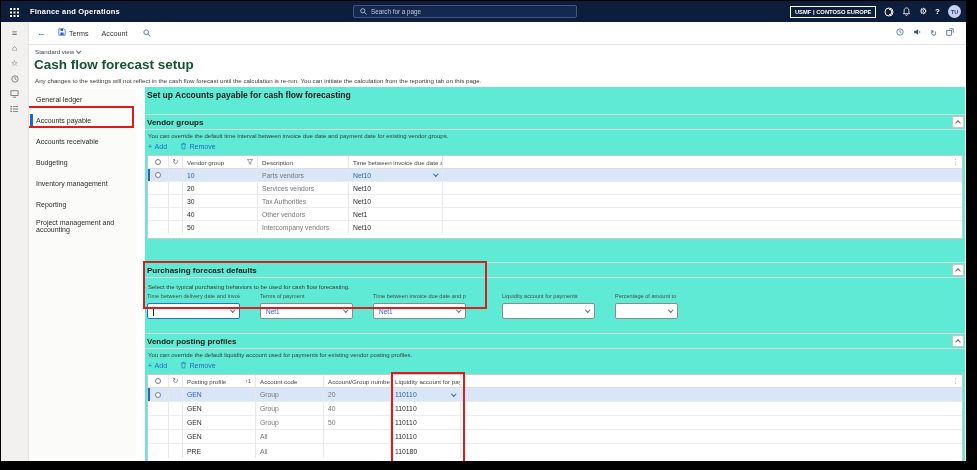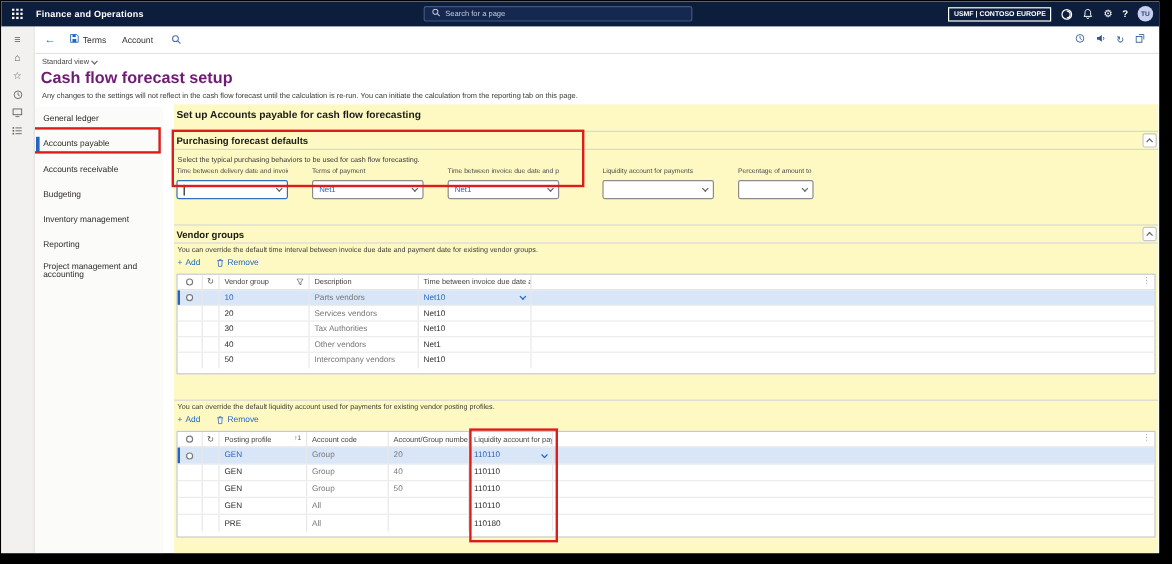--- a/index.html
+++ b/index.html
@@ -26,32 +26,32 @@
   .ab-right { margin-left:auto; margin-right:12px; display:flex; align-items:center; gap:9px; color:#2b5797; font-size:8px; }
 
   
   .navstrip { position:absolute; left:0; top:21px; width:28px; bottom:0; background:#f2f1ef; border-right:1px solid #e4e3e1; display:flex; flex-direction:column; align-items:center; color:#5b5a58; z-index:10; }
   .ns-ic { height:15px; display:flex; align-items:center; justify-content:center; width:100%; font-size:8.5px; line-height:1; }
   .ns-ic:first-child { margin-top:4px; }
 
   
   .pagehead { position:absolute; left:28px; top:44px; right:0; height:44px; background:#fff; }
   .viewsel { margin:3px 0 0 6px; font-size:6.2px; color:#444; display:flex; align-items:center; gap:3px; }
-  .page-title { margin:2px 0 0 5px; font-size:13.5px; font-weight:bold; color:#701a75; }
+  .page-title { margin:2px 0 0 5px; font-size:13.5px; font-weight:bold; color:#14532d; }
   .page-info { margin:5px 0 0 6px; font-size:6.2px; color:#3b3a39; }
 
   
   .sidebar { position:absolute; left:28px; top:88px; width:107px; bottom:0; background:#fbfbfa; z-index:5; }
   .side-item { position:relative; height:21px; display:flex; align-items:center; padding-left:7px; font-size:7px; color:#2d2c2b; cursor:default; }
   .side-item.selected::before { content:""; position:absolute; left:1px; top:4px; width:2.5px; height:13px; background:#2266c2; }
   .anno { position:absolute; border:2.5px solid #dd1c1c; pointer-events:none; z-index:50; }
   .anno-sidebar { top:-4px; left:-2px; right:2px; height:22px; border-width:2px; }
 
   
-  .main { position:absolute; left:144px; top:86px; width:820px; bottom:0; background:#fef9c3; }
+  .main { position:absolute; left:144px; top:86px; width:820px; bottom:0; background:#5eead4; }
   .main-heading { font-size:8.5px; font-weight:bold; color:#1b1a19; margin:3px 0 0 2px; }
   .section { position:relative; border-top:1px solid #d8d8d8; }
   .section-hd { height:15px; display:flex; align-items:center; border-bottom:1px solid #d8d8d8; position:relative; }
   .section-hd .t { font-size:8px; font-weight:bold; color:#1b1a19; margin-left:2px; }
   .collapse-btn { position:absolute; right:1px; top:1px; width:12px; height:12px; border:1px solid #c6c6c6; border-radius:2px; background:#fff; display:flex; align-items:center; justify-content:center; }
   .chev { display:inline-block; width:4px; height:4px; border-right:1px solid #666; border-bottom:1px solid #666; transform:rotate(45deg); margin-top:-2px; }
   .chev.up { transform:rotate(-135deg); margin-top:2px; }
   .chev.blue { border-color:#2266c2; }
   .chev.sm { width:3.5px; height:3.5px; }
 
@@ -238,70 +238,20 @@
     <div class="side-item">Accounts receivable</div>
     <div class="side-item">Budgeting</div>
     <div class="side-item">Inventory management</div>
     <div class="side-item">Reporting</div>
     <div class="side-item">Project management and accounting</div>
   </div>
 
   <div class="main">
     <div class="main-heading">Set up Accounts payable for cash flow forecasting</div>
 
-    <div class="section" style="margin-top:9px;">
-      <div class="section-hd">
-        <span class="t">Purchasing forecast defaults</span>
-        <span class="collapse-btn">
-              <span class="chev up"></span>
-            </span>
-      </div>
-      <div class="sec1-body">
-        <div class="instruction">Select the typical purchasing behaviors to be used for cash flow forecasting.</div>
-        <div class="fields-row">
-          <div class="field" style="margin-left:2px;">
-            <div class="flabel">Time between delivery date and invoic...</div>
-            <div class="combo focused">
-              <span class="caret-bar"></span>
-              <span class="chev sm"></span>
-            </div>
-          </div>
-          <div class="field" style="margin-left:20px;">
-            <div class="flabel">Terms of payment</div>
-            <div class="combo">
-              <span>Net1</span>
-              <span class="chev sm"></span>
-            </div>
-          </div>
-          <div class="field" style="margin-left:20px;">
-            <div class="flabel">Time between invoice due date and p...</div>
-            <div class="combo">
-              <span>Net1</span>
-              <span class="chev sm"></span>
-            </div>
-          </div>
-          <div class="field" style="margin-left:36px;">
-            <div class="flabel">Liquidity account for payments</div>
-            <div class="combo">
-              <span></span>
-              <span class="chev sm"></span>
-            </div>
-          </div>
-          <div class="field" style="margin-left:20px;width:63px;">
-            <div class="flabel">Percentage of amount to allocate to c...</div>
-            <div class="combo">
-              <span></span>
-              <span class="chev sm"></span>
-            </div>
-          </div>
-        </div>
-        <span class="anno anno-fields" style="top:-2px;"></span>
-      </div>
-    </div>
-
     <div class="section" style="margin-top:14px;padding-bottom:14px;">
       <div class="section-hd">
         <span class="t">Vendor groups</span>
         <span class="collapse-btn">
               <span class="chev up"></span>
             </span>
       </div>
       <div style="padding-top:3px;">
         <div class="instruction">You can override the default time interval between invoice due date and payment date for existing vendor groups.</div>
         <div class="links-row">
@@ -381,21 +331,77 @@
                 <span class="cell c-sync"></span>
             <span class="cell c-1">50</span>
             <span class="cell c-2 txt-gray">Intercompany vendors</span>
             <span class="cell c-3">Net10</span>
             <span class="cell c-rest"></span>
           </div>
         </div>
       </div>
     </div>
 
+    <div class="section" style="margin-top:9px;">
+      <div class="section-hd">
+        <span class="t">Purchasing forecast defaults</span>
+        <span class="collapse-btn">
+              <span class="chev up"></span>
+            </span>
+      </div>
+      <div class="sec1-body">
+        <div class="instruction">Select the typical purchasing behaviors to be used for cash flow forecasting.</div>
+        <div class="fields-row">
+          <div class="field" style="margin-left:2px;">
+            <div class="flabel">Time between delivery date and invoic...</div>
+            <div class="combo focused">
+              <span class="caret-bar"></span>
+              <span class="chev sm"></span>
+            </div>
+          </div>
+          <div class="field" style="margin-left:20px;">
+            <div class="flabel">Terms of payment</div>
+            <div class="combo">
+              <span>Net1</span>
+              <span class="chev sm"></span>
+            </div>
+          </div>
+          <div class="field" style="margin-left:20px;">
+            <div class="flabel">Time between invoice due date and p...</div>
+            <div class="combo">
+              <span>Net1</span>
+              <span class="chev sm"></span>
+            </div>
+          </div>
+          <div class="field" style="margin-left:36px;">
+            <div class="flabel">Liquidity account for payments</div>
+            <div class="combo">
+              <span></span>
+              <span class="chev sm"></span>
+            </div>
+          </div>
+          <div class="field" style="margin-left:20px;width:63px;">
+            <div class="flabel">Percentage of amount to allocate to c...</div>
+            <div class="combo">
+              <span></span>
+              <span class="chev sm"></span>
+            </div>
+          </div>
+        </div>
+        <span class="anno anno-fields" style="top:-2px;"></span>
+      </div>
+    </div>
+
     <div class="section" style="margin-top:7px;">
+      <div class="section-hd">
+        <span class="t">Vendor posting profiles</span>
+        <span class="collapse-btn">
+              <span class="chev up"></span>
+            </span>
+      </div>
       <div style="padding-top:3px;">
         <div class="instruction">You can override the default liquidity account used for payments for existing vendor posting profiles.</div>
         <div class="links-row">
           <span class="link">
             <span>+</span>
             <span>Add</span>
           </span>
           <span class="link">
             <span>
               <svg width="7" height="8" viewBox="0 0 10 11">

